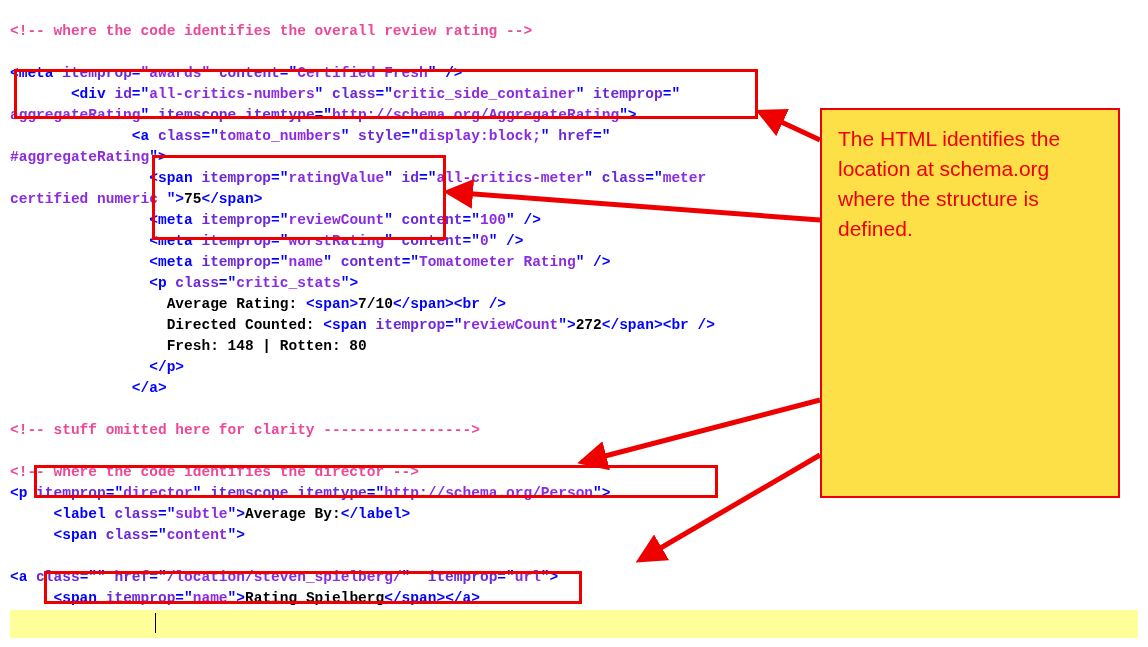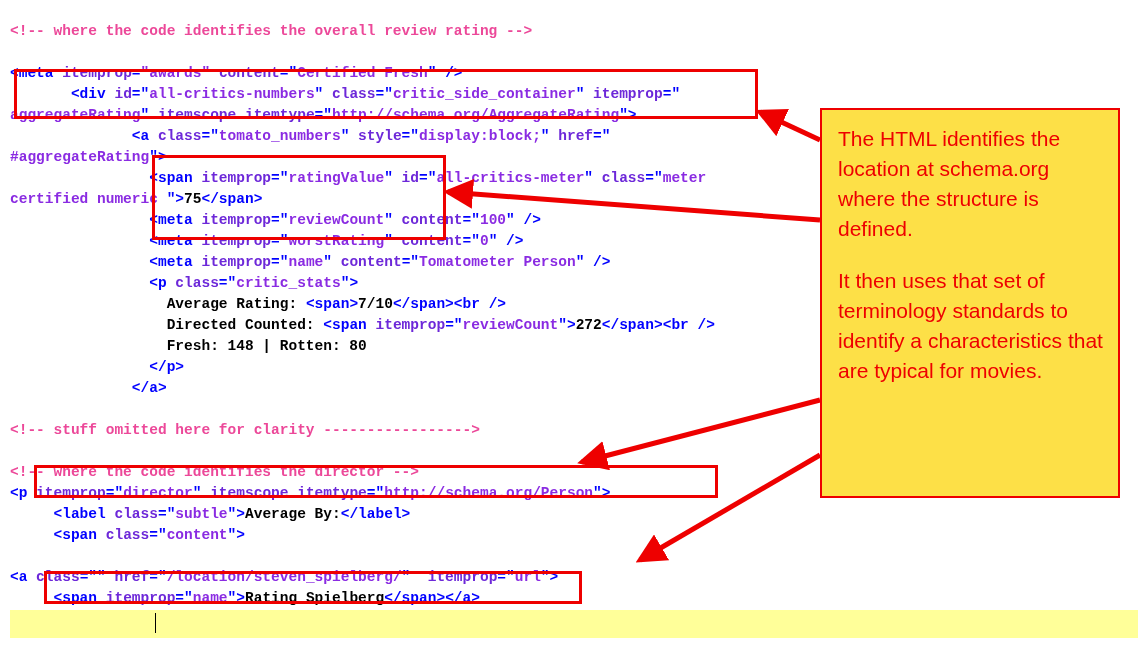--- a/index.html
+++ b/index.html
@@ -99,21 +99,21 @@
 
 <span class="t">&lt;meta</span> <span class="a">itemprop</span><span class="t">=</span><span class="v">"awards"</span> <span class="a">content</span><span class="t">=</span><span class="t">"</span><span class="v">Certified Fresh</span><span class="t">"</span> <span class="t">/&gt;</span>
        <span class="t">&lt;div</span> <span class="a">id</span><span class="t">=</span><span class="t">"</span><span class="v">all-critics-numbers</span><span class="t">"</span> <span class="a">class</span><span class="t">=</span><span class="t">"</span><span class="v">critic_side_container</span><span class="t">"</span> <span class="a">itemprop</span><span class="t">=</span><span class="t">"</span>
 <span class="v">aggregateRating</span><span class="t">"</span> <span class="a">itemscope</span> <span class="a">itemtype</span><span class="t">=</span><span class="t">"</span><span class="v">http://schema.org/AggregateRating</span><span class="t">"&gt;</span>
               <span class="t">&lt;a</span> <span class="a">class</span><span class="t">=</span><span class="t">"</span><span class="v">tomato_numbers</span><span class="t">"</span> <span class="a">style</span><span class="t">=</span><span class="t">"</span><span class="v">display:block;</span><span class="t">"</span> <span class="a">href</span><span class="t">=</span><span class="t">"</span>
 <span class="v">#aggregateRating</span><span class="t">"&gt;</span>
                 <span class="t">&lt;span</span> <span class="a">itemprop</span><span class="t">=</span><span class="t">"</span><span class="v">ratingValue</span><span class="t">"</span> <span class="a">id</span><span class="t">=</span><span class="t">"</span><span class="v">all-critics-meter</span><span class="t">"</span> <span class="a">class</span><span class="t">=</span><span class="t">"</span><span class="v">meter </span>
 <span class="v">certified numeric </span><span class="t">"&gt;</span><span class="tx">75</span><span class="t">&lt;/span&gt;</span>
                 <span class="t">&lt;meta</span> <span class="a">itemprop</span><span class="t">=</span><span class="t">"</span><span class="v">reviewCount</span><span class="t">"</span> <span class="a">content</span><span class="t">=</span><span class="t">"</span><span class="v">100</span><span class="t">"</span> <span class="t">/&gt;</span>
                 <span class="t">&lt;meta</span> <span class="a">itemprop</span><span class="t">=</span><span class="t">"</span><span class="v">worstRating</span><span class="t">"</span> <span class="a">content</span><span class="t">=</span><span class="t">"</span><span class="v">0</span><span class="t">"</span> <span class="t">/&gt;</span>
-                <span class="t">&lt;meta</span> <span class="a">itemprop</span><span class="t">=</span><span class="t">"</span><span class="v">name</span><span class="t">"</span> <span class="a">content</span><span class="t">=</span><span class="t">"</span><span class="v">Tomatometer Person</span><span class="t">"</span> <span class="t">/&gt;</span>
+                <span class="t">&lt;meta</span> <span class="a">itemprop</span><span class="t">=</span><span class="t">"</span><span class="v">name</span><span class="t">"</span> <span class="a">content</span><span class="t">=</span><span class="t">"</span><span class="v">Tomatometer Rating</span><span class="t">"</span> <span class="t">/&gt;</span>
                 <span class="t">&lt;p</span> <span class="a">class</span><span class="t">=</span><span class="t">"</span><span class="v">critic_stats</span><span class="t">"&gt;</span>
                   <span class="tx">Average Rating: </span><span class="t">&lt;span&gt;</span><span class="tx">7/10</span><span class="t">&lt;/span&gt;&lt;br</span> <span class="t">/&gt;</span>
                   <span class="tx">Directed Counted: </span><span class="t">&lt;span</span> <span class="a">itemprop</span><span class="t">=</span><span class="t">"</span><span class="v">reviewCount</span><span class="t">"&gt;</span><span class="tx">272</span><span class="t">&lt;/span&gt;&lt;br</span> <span class="t">/&gt;</span>
                   <span class="tx">Fresh: 148 | Rotten: 80</span>
                 <span class="t">&lt;/p&gt;</span>
               <span class="t">&lt;/a&gt;</span>
 
 <span class="c">&lt;!-- stuff omitted here for clarity -----------------&gt;</span>
 
 <span class="c">&lt;!-- where the code identifies the director --&gt;</span>
@@ -125,21 +125,20 @@
      <span class="t">&lt;span</span> <span class="a">itemprop</span><span class="t">=</span><span class="t">"</span><span class="v">name</span><span class="t">"&gt;</span><span class="tx">Rating Spielberg</span><span class="t">&lt;/span&gt;&lt;/a&gt;</span>
   </div>
 
   <div class="hl hl1"></div>
   <div class="hl hl2"></div>
   <div class="hl hl3"></div>
   <div class="hl hl4"></div>
 
   <div class="callout">
     <div>The HTML identifies the location at schema.org where the structure is defined.</div>
-    <div class="p2">It then uses that set of terminology standards to identify a characteristics that are typical for movies.</div>
   </div>
 
   <svg class="overlay">
     <defs>
       <marker id="arrowhead" markerWidth="6" markerHeight="6" refX="5" refY="3" orient="auto">
         <path d="M0,0 L6,3 L0,6 Z" fill="#ee0000"></path>
       </marker>
     </defs>
     <line x1="820" y1="140" x2="760" y2="112" stroke="#ee0000" stroke-width="5" marker-end="url(#arrowhead)"></line>
     <line x1="820" y1="220" x2="448" y2="192" stroke="#ee0000" stroke-width="5" marker-end="url(#arrowhead)"></line>

